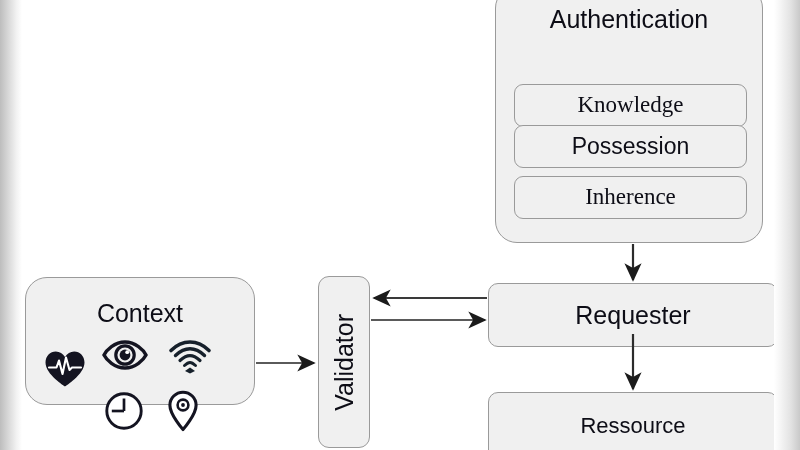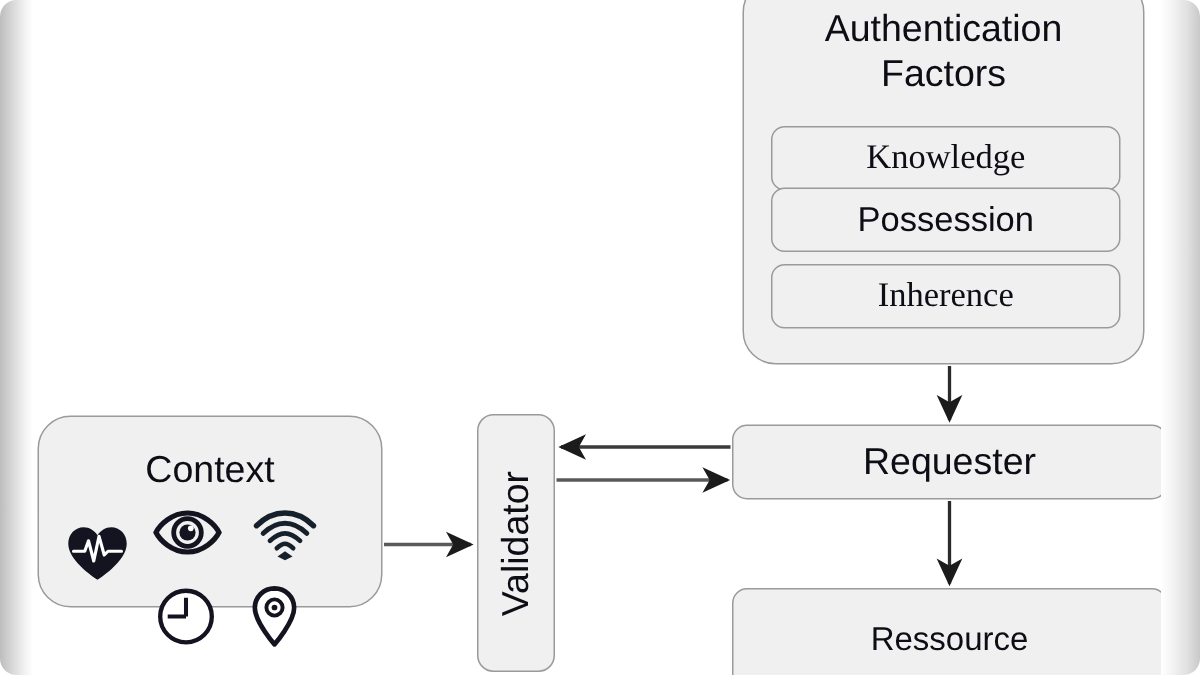--- a/index.html
+++ b/index.html
@@ -11,21 +11,20 @@
   body {
     font-family: "Liberation Sans", sans-serif;
   }
 
   #stage {
     position: relative;
     width: 800px;
     height: 450px;
     background: #ffffff;
     overflow: hidden;
-    border-radius: 11px;
   }
 
   
   .edge-strip {
     position: absolute;
     top: 0;
     height: 450px;
     pointer-events: none;
   }
   .edge-left {
@@ -83,21 +82,21 @@
   }
   #factor-knowledge { top: 97px; font-family: Liberation Serif, serif; }
   #factor-possession { top: 138px; }
   #factor-inherence  { top: 189px; font-family: Liberation Serif, serif; }
 
   
   #requester {
     left: 488px;
     top: 283px;
     width: 290px;
-    height: 50px;
+    height: 64px;
     border-radius: 10px;
     font-size: 25px;
   }
   #ressource {
     left: 488px;
     top: 392px;
     width: 290px;
     height: 68px;
     border-radius: 10px;
     font-size: 22px;
@@ -155,21 +154,20 @@
   }
 </style>
 </head>
 <body>
 
 <div id="stage">
 
   <div class="node" id="auth-factors">
     <div id="auth-factors-title">
       <div>Authentication</div>
-      <div>Factors</div>
     </div>
     <div class="node factor" id="factor-knowledge">Knowledge</div>
     <div class="node factor" id="factor-possession">Possession</div>
     <div class="node factor" id="factor-inherence">Inherence</div>
   </div>
 
   <div class="node" id="requester">Requester</div>
 
   <div class="node" id="ressource">Ressource</div>
 

